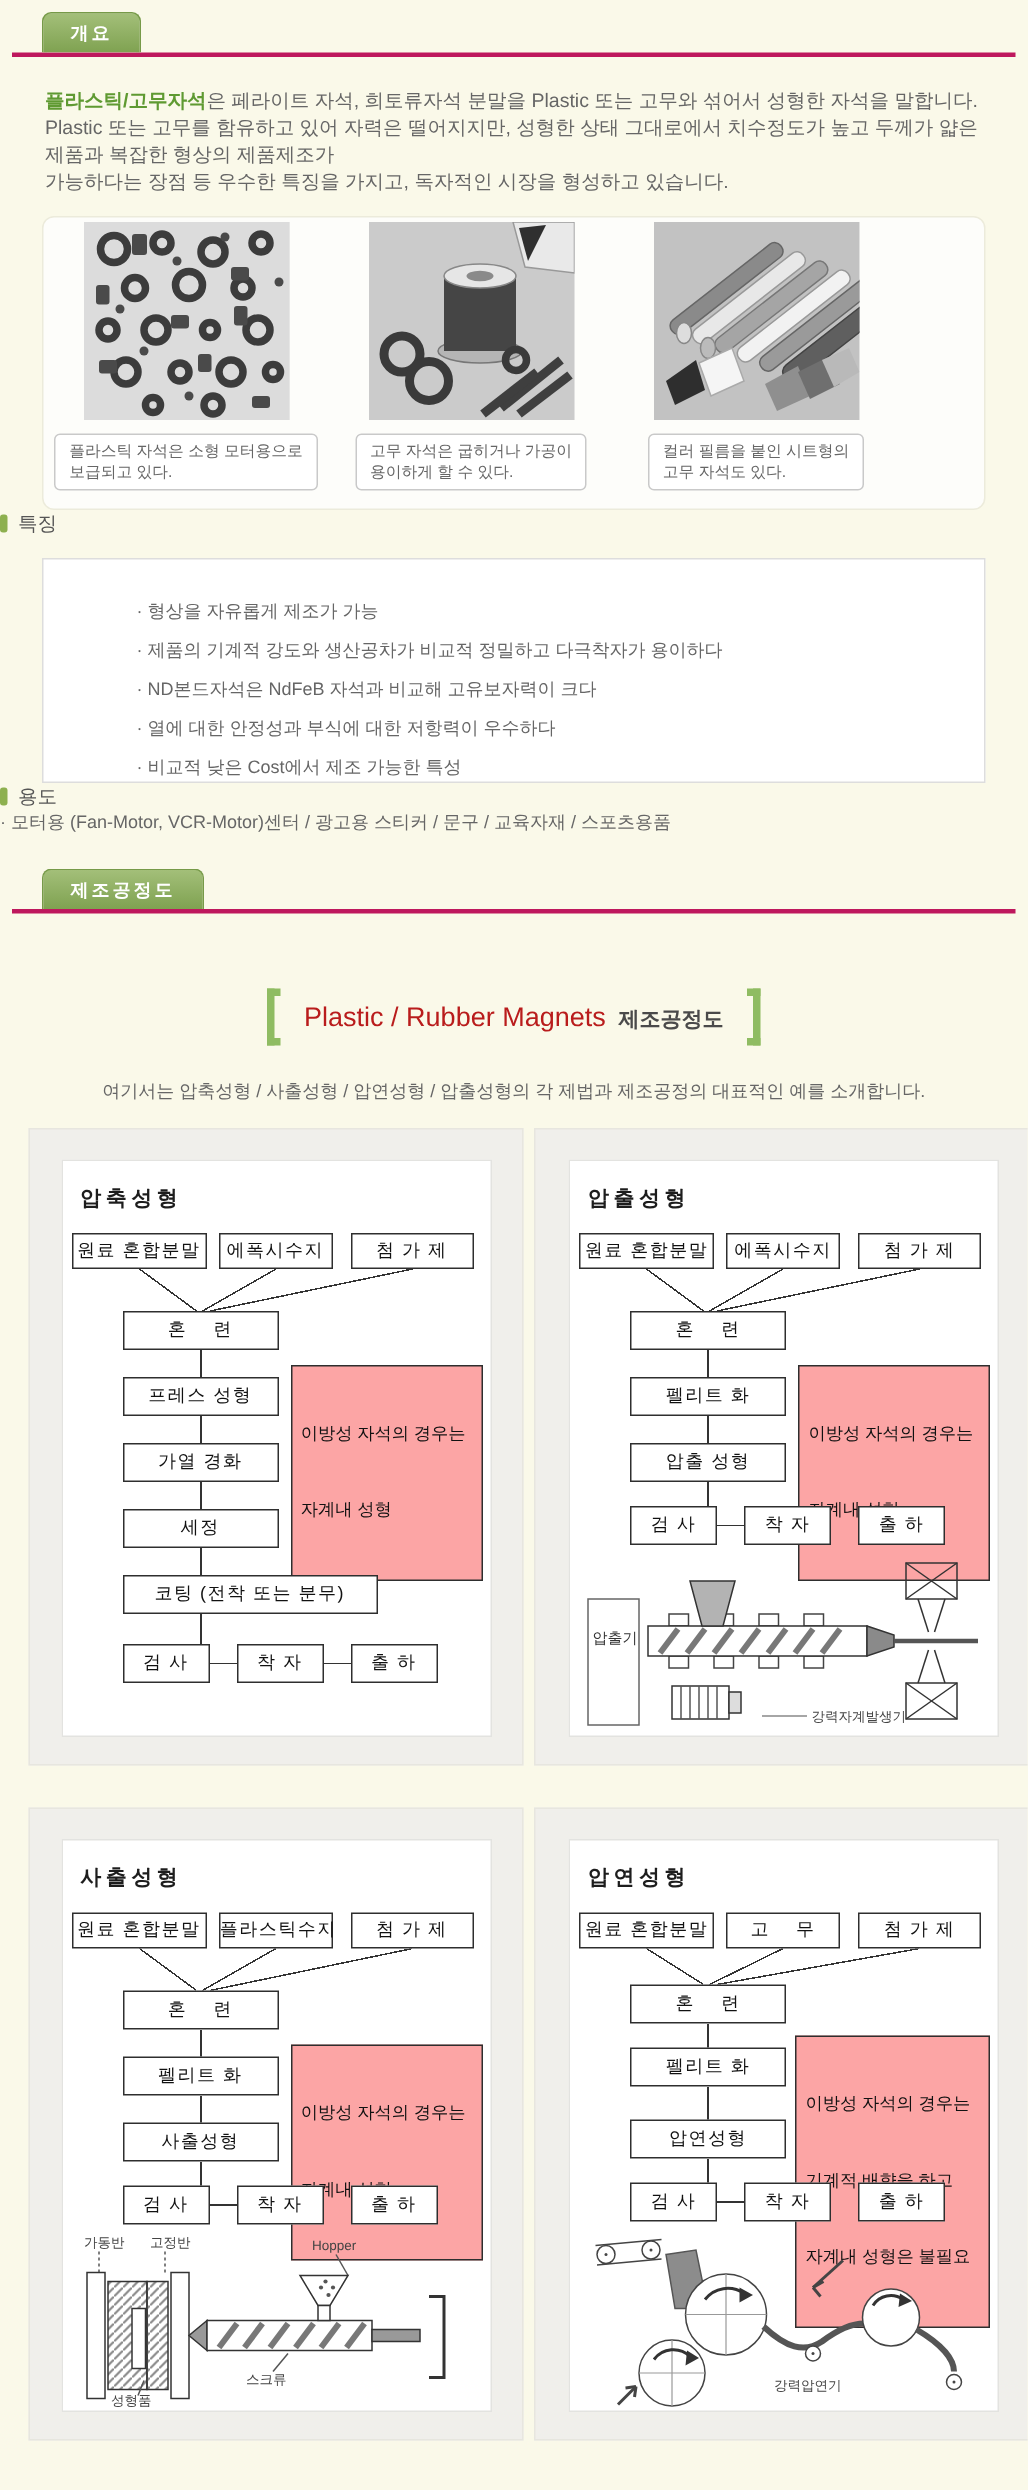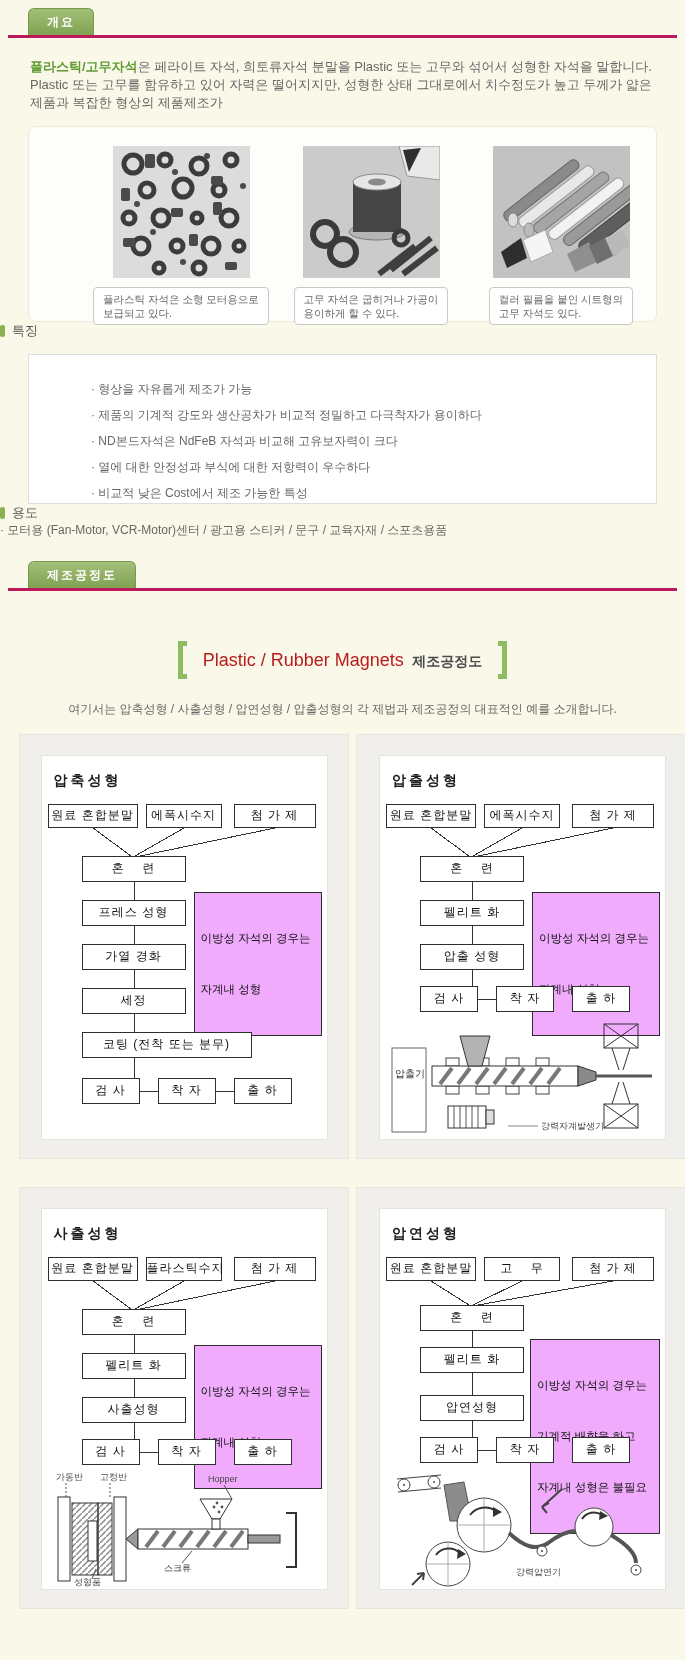--- a/index.html
+++ b/index.html
@@ -9,22 +9,22 @@
   .tabbar{margin:8px 8px 0;border-bottom:3px solid #be185d;padding-left:20px}
   .tabbar.second{margin-top:22px}
   .tab{display:inline-block;background:linear-gradient(#a3bf79,#7fa251);color:#fff;
        font-size:12px;font-weight:bold;letter-spacing:2px;padding:5px 18px 4px;
        border-radius:6px 6px 0 0;border:1px solid #769a48;border-bottom:none}
   
   .intro{margin:20px 30px 0;font-size:13px;color:#666;line-height:18px}
   .intro .lead{color:#5f9a32;font-weight:bold}
   
   .figpanel{margin:14px 28px 0;height:196px;background:#fdfdfa;border:1px solid #ecebdb;
-            border-radius:8px;display:flex;justify-content:flex-end;align-items:flex-start;
-            padding-top:19px;box-sizing:border-box}
+            border-radius:8px;display:flex;justify-content:flex-start;align-items:flex-start;
+            padding-top:3px;box-sizing:border-box}
   .fig{width:190px;text-align:center}
   .fig svg{display:block;margin:0 auto;background:#d9d9d9}
   .capbox{display:table;margin:9px auto 0;border:1px solid #c9c9c9;border-radius:4px;
           background:#fff;padding:4px 9px;font-size:10.5px;color:#666;line-height:14px;text-align:left}
   
   .sechead{margin:26px 0 0 30;display:flex;align-items:center;gap:7px}
   .bullet{width:5px;height:12px;background:#8db04f;border-radius:2px}
   .sechead span.txt{font-size:13px;font-weight:normal;color:#555}
   .featbox{margin:14px 28px 0;height:150px;background:#fff;border:1px solid #ddd;
            box-sizing:border-box;padding:21px 10px 0 62px}
@@ -42,36 +42,37 @@
   
   .grid{margin:16px 19px 0;display:grid;grid-template-columns:330px 333px;column-gap:7px;row-gap:28px}
   .panel{background:#f0efeb;border:1px solid #e7e6df;box-sizing:border-box}
   .panel.top{height:425px}.panel.bot{height:422px}
   .inner{position:relative;width:287px;margin:20px auto 0;background:#fff;border:1px solid #e3e3e0;box-sizing:border-box}
   .inner.h1{height:385px}.inner.h2{height:382px}
   .flowtitle{position:absolute;top:16px;left:12px;font-size:14px;font-weight:bold;color:#1d1d1d;letter-spacing:3px}
   .fbox{position:absolute;box-sizing:border-box;height:24px;border:1px solid #2e2e2e;background:#fff;
         font-size:12px;line-height:21px;text-align:center;color:#111;white-space:pre;letter-spacing:1px}
   .fbox.step{height:26px;line-height:23px}
-  .note{position:absolute;box-sizing:border-box;border:1px solid #2e2e2e;background:#f0abfc;
+  .note{position:absolute;box-sizing:border-box;border:1px solid #2e2e2e;background:#fca5a5;
         padding:3px 6px;font-size:11.5px;line-height:17px;color:#111;white-space:pre}
   svg.conn,svg.machine{position:absolute;left:0;top:0}
   svg.machine{left:10px}
   .conn line{stroke:#333;stroke-width:1}
 </style>
 </head>
 <body>
 
 <div class="tabbar">
   <span class="tab">개요</span>
 </div>
 
 <div class="intro">
   <div><span class="lead">플라스틱/고무자석</span><span>은 페라이트 자석, 희토류자석 분말을 Plastic 또는 고무와 섞어서 성형한 자석을 말합니다.</span></div>
   <div>Plastic 또는 고무를 함유하고 있어 자력은 떨어지지만, 성형한 상태 그대로에서 치수정도가 높고 두께가 얇은 제품과 복잡한 형상의 제품제조가</div>
+  <div>가능하다는 장점 등 우수한 특징을 가지고, 독자적인 시장을 형성하고 있습니다.</div>
 </div>
 
 <div class="figpanel">
   <div class="fig">
     <svg width="137" height="132" viewBox="0 0 137 132">
       <rect width="137" height="132" fill="#dcdcdc"></rect>
       <g stroke="#3c3c3c" fill="none" stroke-width="5">
         <circle cx="20" cy="18" r="9"></circle>
           <circle cx="52" cy="14" r="6"></circle>
           <circle cx="86" cy="20" r="8"></circle>

